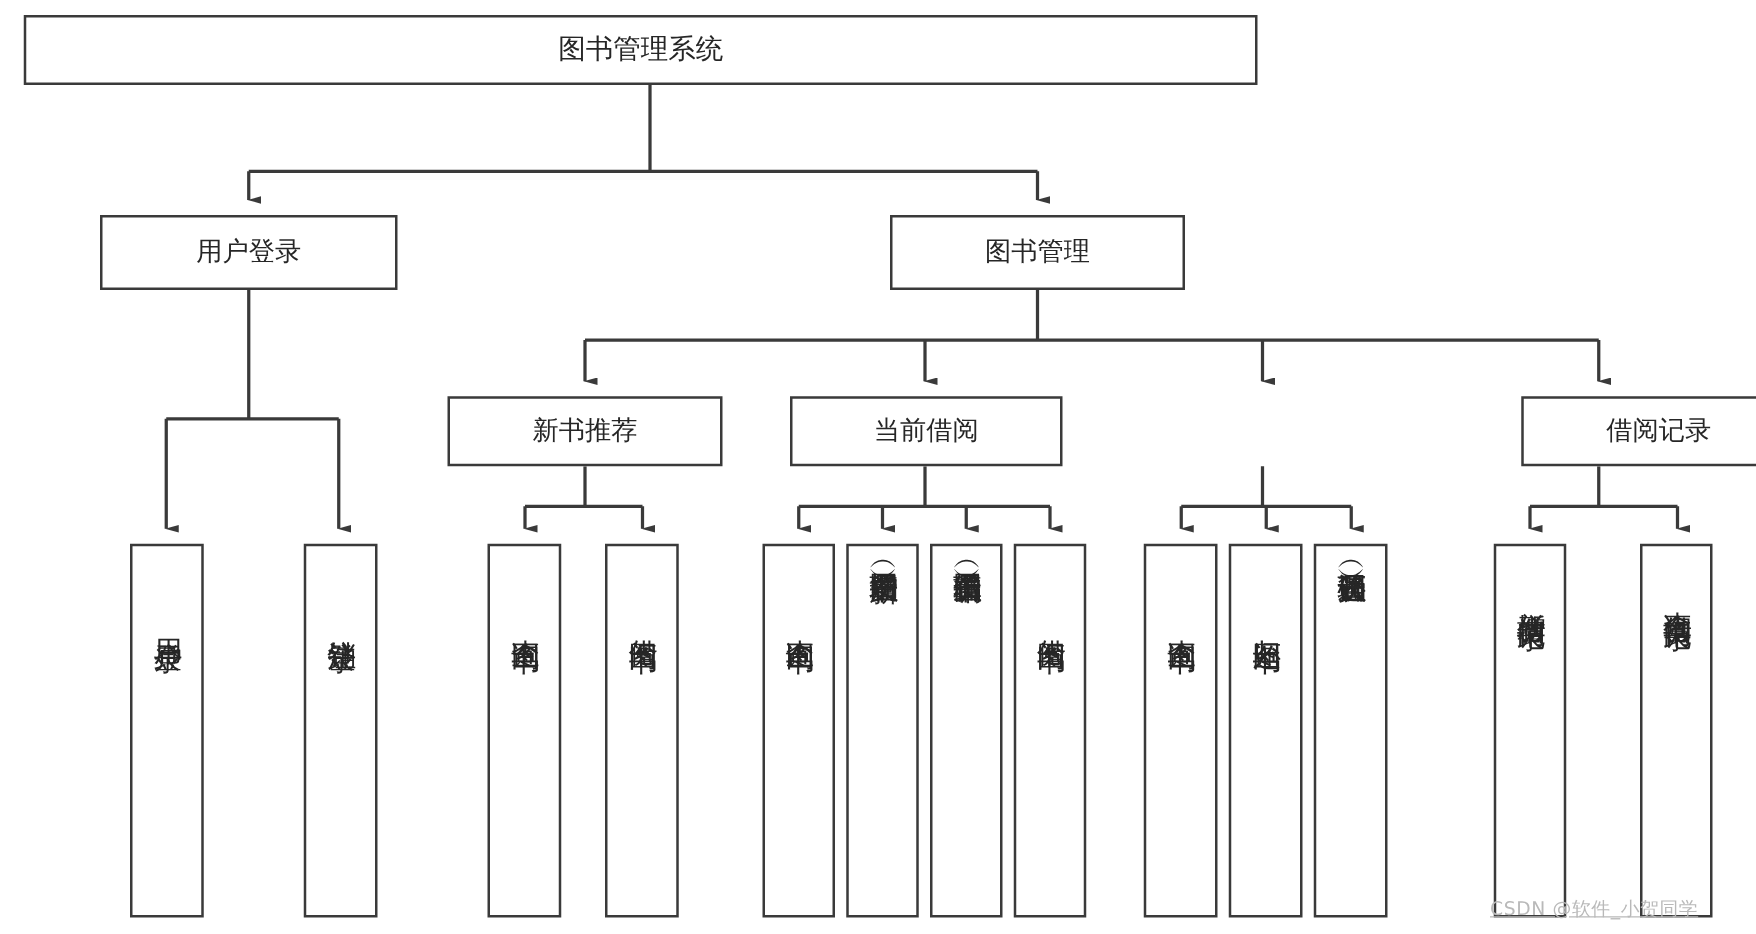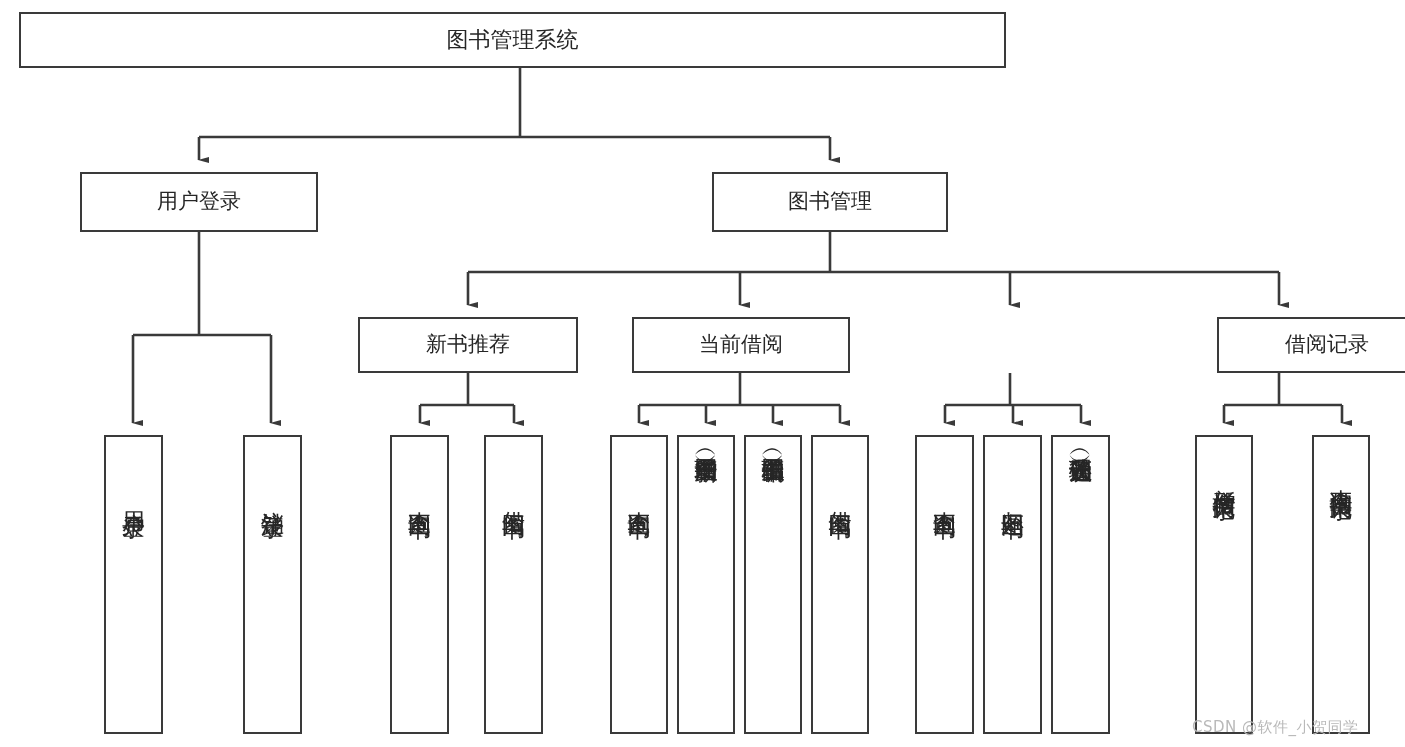--- a/index.html
+++ b/index.html
@@ -184,15 +184,15 @@
     <span class="lbl">确认归还（管理员）</span>
   </div>
 
   <div class="node vert" style="left:1195px; top:435px; width:58px; height:299px; padding-top:34px;">
     <span class="lbl">新增借阅记录</span>
   </div>
   <div class="node vert" style="left:1312px; top:435px; width:58px; height:299px; padding-top:34px;">
     <span class="lbl">查询借阅记录</span>
   </div>
 
-  <div class="watermark" style="left:1192px; top:718px;">CSDN @软件_小贺同学</div>
+  <div class="watermark" style="left:1192px; top:718px;text-decoration:underline;">CSDN @软件_小贺同学</div>
 
 </div>
 
 </body></html>

